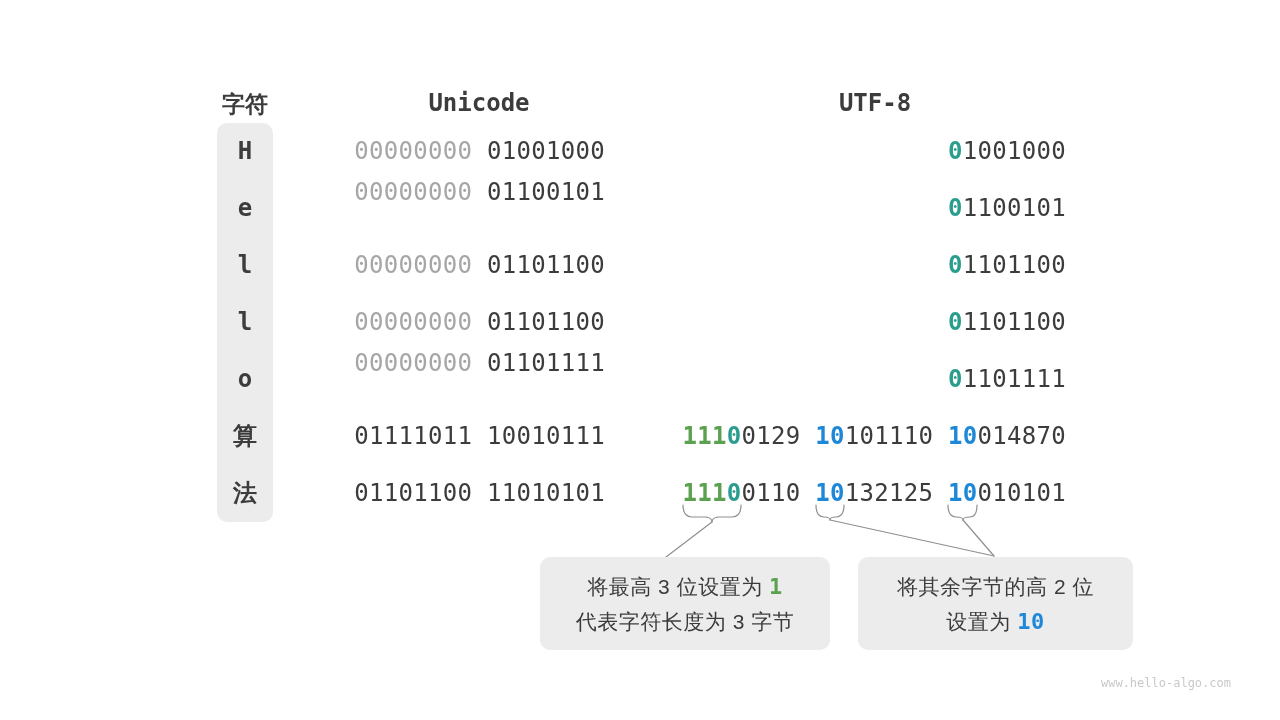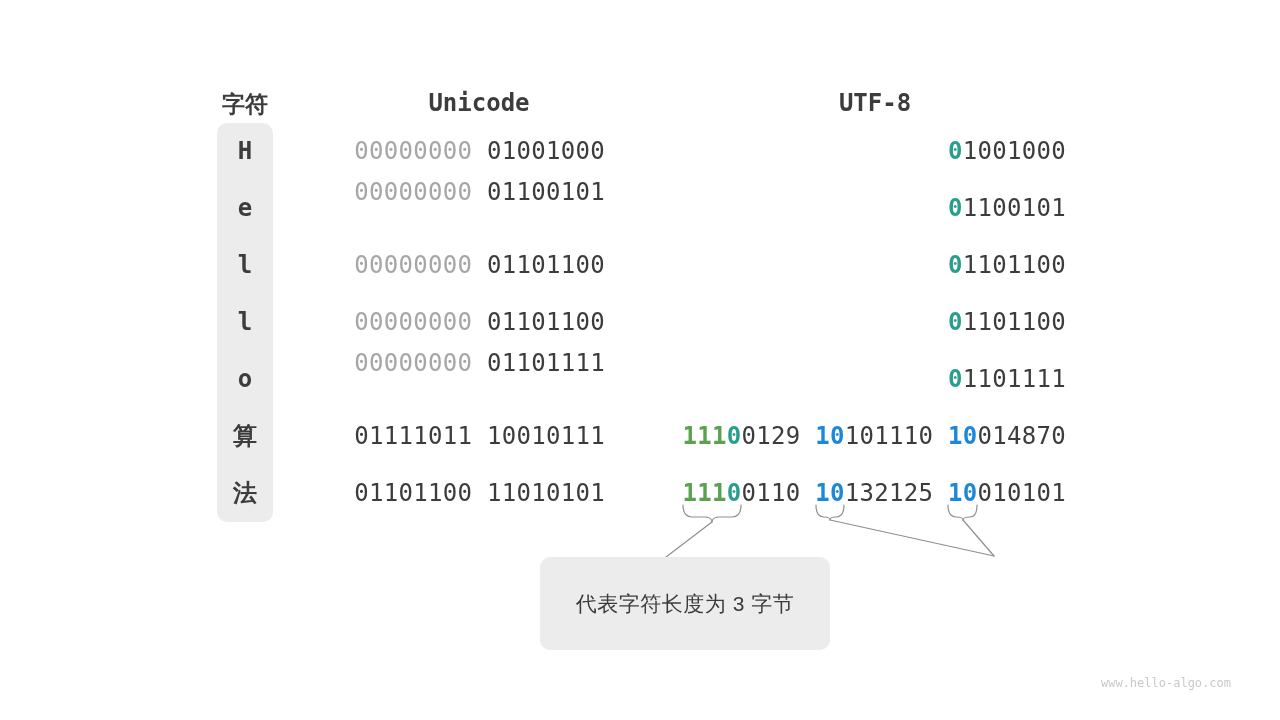--- a/index.html
+++ b/index.html
@@ -94,18 +94,23 @@
       <path d="M 683 505 Q 683 517 692 517 L 704 517 Q 712 517 712 522 Q 712 517 720 517 L 732 517 Q 741 517 741 505"></path>
       <path d="M 816 505 Q 816 517 824 517 Q 830 517 830 520 Q 830 517 836 517 Q 844 517 844 505"></path>
       <path d="M 948 505 Q 948 517 956 517 Q 963 517 963 520 Q 963 517 970 517 Q 977 517 977 505"></path>
       <path d="M 712 522 L 666 557"></path>
       <path d="M 830 520 L 994 556"></path>
       <path d="M 963 520 L 994 556"></path>
     </g>
   </svg>
 
   <div class="callout" id="callout-0">
+      <div><span class="c-text">将最高 3 位设置为 </span><span class="c-green">1</span></div>
       <div><span class="c-text">代表字符长度为 3 字节</span></div>
+    </div>
+  <div class="callout" id="callout-1">
+      <div><span class="c-text">将其余字节的高 2 位</span></div>
+      <div><span class="c-text">设置为 </span><span class="c-blue">10</span></div>
     </div>
 
   <div class="watermark">www.hello-algo.com</div>
 
 </div>
 
 </body></html>

